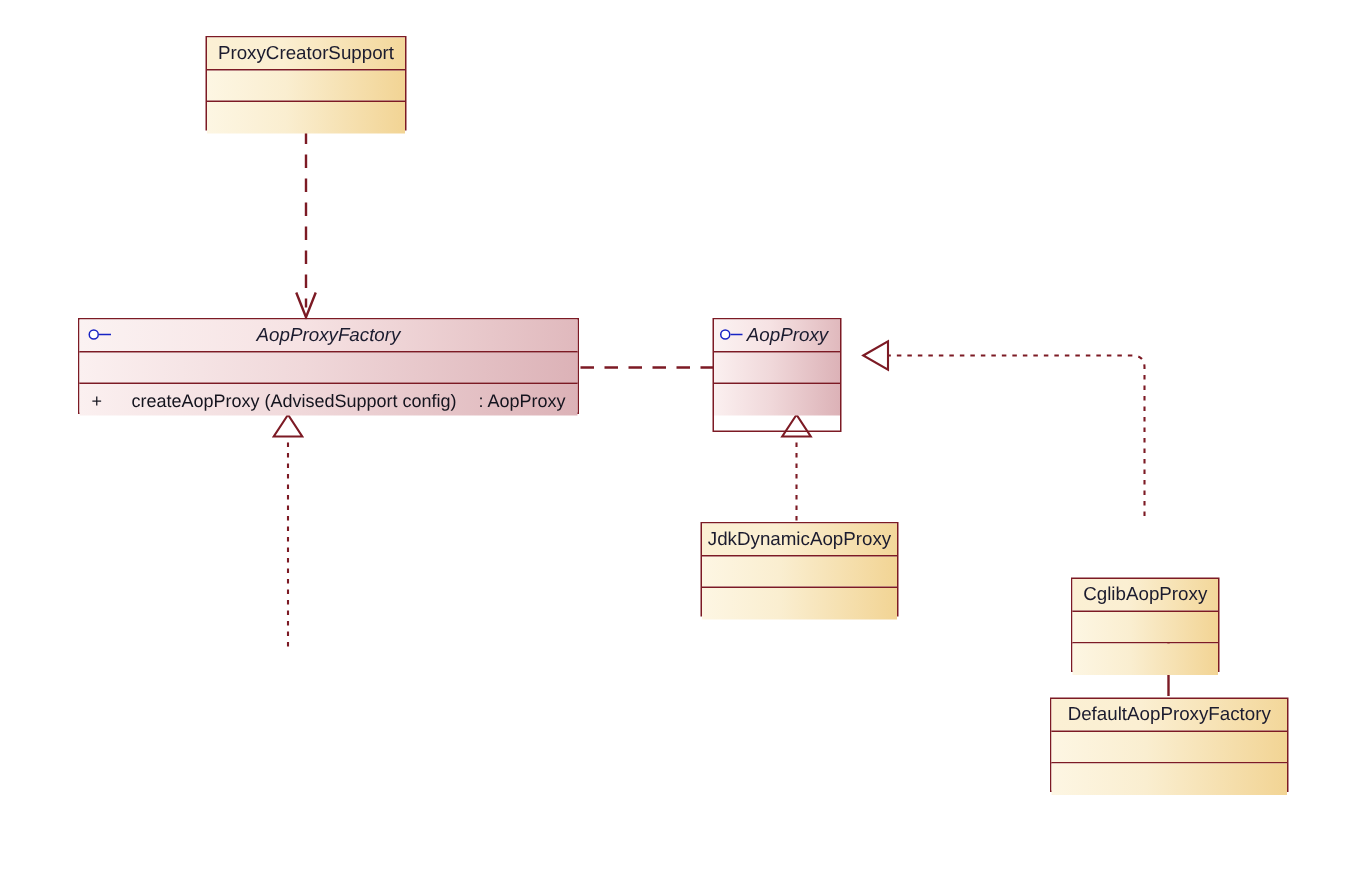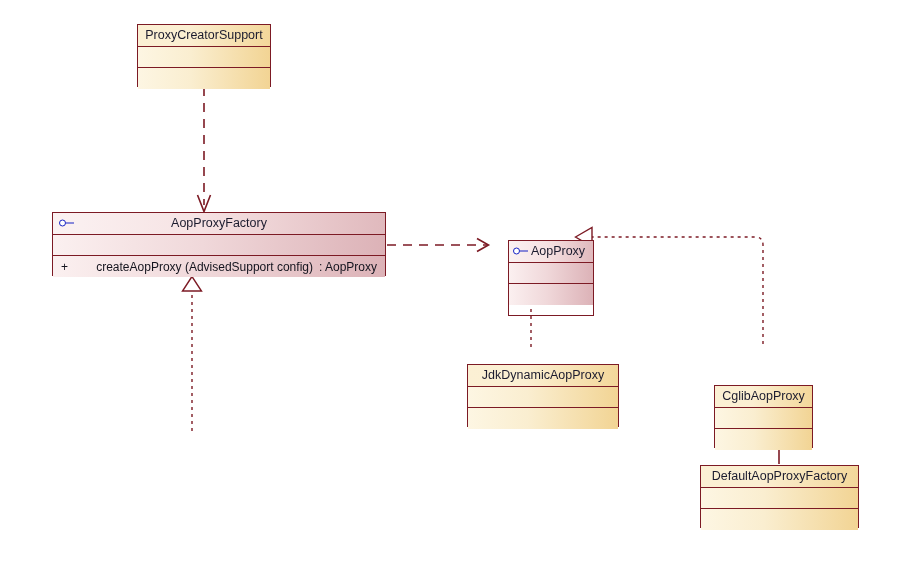--- a/index.html
+++ b/index.html
@@ -33,31 +33,31 @@
   }
   .c-attrs{height:21px;border-bottom:1px solid #7c1a24;}
   .c-ops{height:21px;}
 
   
   .cls .c-title{background:linear-gradient(to right,#fbf0d4 0%,#fbefd2 38%,#f3d79a 100%);}
   .cls .c-attrs{background:linear-gradient(to right,#fdf6e3 0%,#faeed0 40%,#f2d494 100%);}
   .cls .c-ops{background:linear-gradient(to right,#fdf6e3 0%,#faeed0 40%,#f2d494 100%);}
 
   
-  .iface .c-title{background:linear-gradient(to right,#fbf2f2 0%,#f6e2e3 45%,#e0b9bd 100%);}
+  .iface .c-title{background:linear-gradient(to right,#fbf2f2 0%,#f6e2e3 45%,#e0b9bd 100%);font-style:italic;}
   .iface .c-attrs{background:linear-gradient(to right,#fbf0f0 0%,#f0d8da 45%,#dcb2b7 100%);}
   .iface .c-ops{background:linear-gradient(to right,#fbf0f0 0%,#f0d8da 45%,#dcb2b7 100%);}
 
   
   .op-row{
     display:flex;align-items:center;height:100%;
     font-size:12px;color:#14141e;padding:0 8px;box-sizing:border-box;
   }
   .op-vis{width:18px;text-align:left;flex:0 0 18px;}
-  .op-sig{flex:1 1 auto;text-align:right;}
+  .op-sig{flex:1 1 auto;text-align:center;}
   .op-ret{flex:0 0 auto;text-align:center;padding-left:6px;}
 
   
   .lollipop{
     position:absolute;left:6px;top:50%;transform:translateY(-50%);
     width:16px;height:9px;
   }
   .lollipop .ball{
     position:absolute;left:0;top:0;width:7px;height:7px;border-radius:50%;
     border:1.5px solid #1723c4;box-sizing:border-box;background:#ffffff;
@@ -124,34 +124,34 @@
     <div class="compartment c-attrs"></div>
     <div class="compartment c-ops">
       <div class="op-row">
         <span class="op-vis">+</span>
         <span class="op-sig">createAopProxy (AdvisedSupport config)</span>
         <span class="op-ret">: AopProxy</span>
       </div>
     </div>
   </div>
 
-  <div class="uml-box iface" style="left:508px;top:212px;width:86px;height:76px;margin-top:28px;">
+  <div class="uml-box iface" style="left:475px;top:212px;width:86px;height:76px;">
     <div class="compartment c-title">
       <span class="lollipop" style="left:4px;">
         <span class="ball"></span>
         <span class="stem"></span>
       </span>
       <span class="title-text" style="margin-left:14px;">AopProxy</span>
     </div>
     <div class="compartment c-attrs"></div>
     <div class="compartment c-ops"></div>
   </div>
 
 
-  <div class="uml-box cls" style="left:467px;top:364px;width:152px;height:63px;">
+  <div class="uml-box cls" style="left:467px;top:348px;width:132px;height:63px;">
     <div class="compartment c-title">
       <span class="title-text">JdkDynamicAopProxy</span>
     </div>
     <div class="compartment c-attrs"></div>
     <div class="compartment c-ops"></div>
   </div>
 
   <div class="uml-box cls" style="left:714px;top:345px;width:99px;height:63px;margin-top:40px;">
     <div class="compartment c-title">
       <span class="title-text">CglibAopProxy</span>

